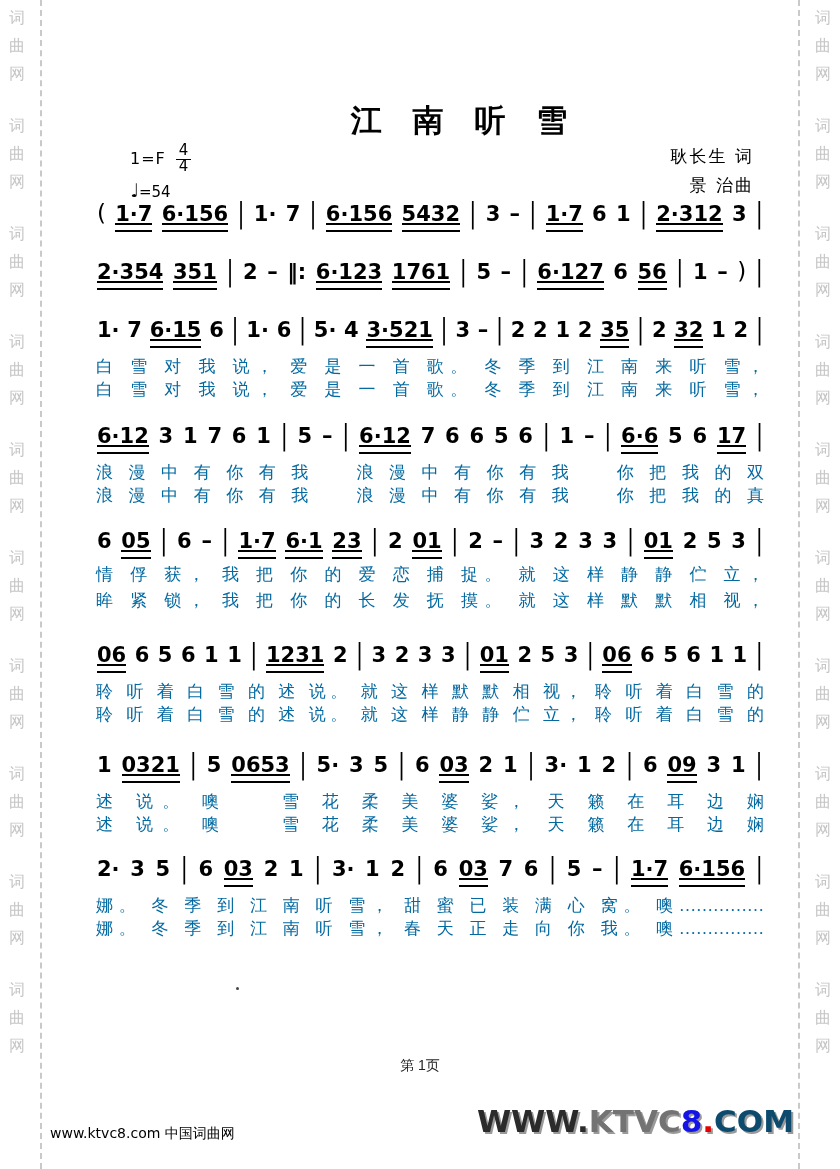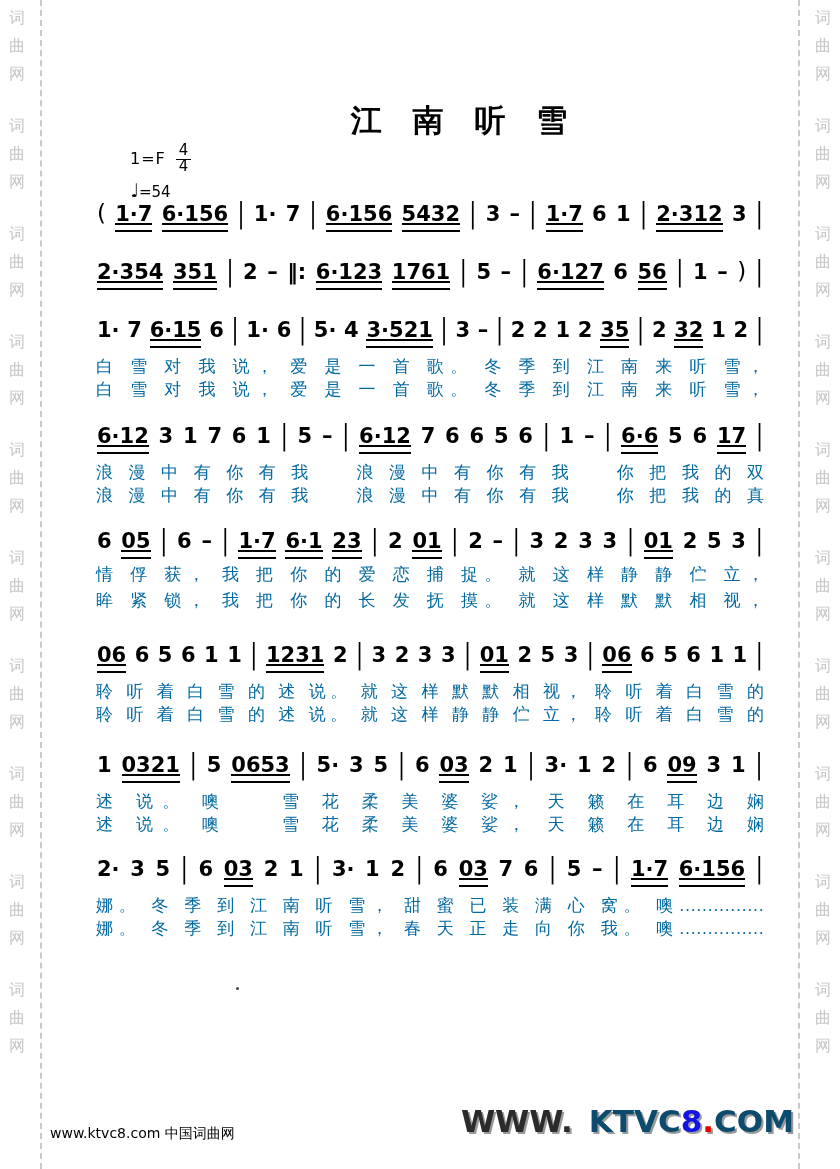--- a/index.html
+++ b/index.html
@@ -150,20 +150,24 @@
       <span class="timesig">
         <span class="top">4</span><br>
         <span class="bot">4</span>
       </span>
     </div>
     <div id="temporow">
       <span class="notechar">♩</span><span>=54</span>
     </div>
   </div>
 
+  <div id="credits">
+    <div>耿长生 词</div>
+    <div>景 治曲</div>
+  </div>
 
   <div id="systems">
       <div class="system">
         <div class="notes-row">
           <span class="note-token paren">(</span>
           <span class="note-token beam">1·7</span>
           <span class="note-token beam">6·156</span>
           <span class="note-token bar">|</span>
           <span class="note-token">1·</span>
           <span class="note-token">7</span>
@@ -392,15 +396,16 @@
           <span class="note-token beam">6·156</span>
           <span class="note-token bar">|</span>
         </div>
         <div class="lyric-line first">娜。 冬 季 到 江 南 听 雪， 甜 蜜 已 装 满 心 窝。 噢……………</div>
         <div class="lyric-line">娜。 冬 季 到 江 南 听 雪， 春 天 正 走 向 你 我。 噢……………</div>
       </div>
     </div>
 
   <div id="stray-dot"></div>
 
+  <div id="pagenum">第 1页</div>
   <div id="site-text">www.ktvc8.com 中国词曲网</div>
-  <div id="logo"><span style="color: rgb(43, 43, 43);">WWW.</span><span style="color: #0c4a6e; margin-left: 16px;">KTVC</span><span style="color: rgb(20, 20, 230);">8</span><span style="color: rgb(230, 0, 0);">.</span><span style="color: #0c4a6e;">COM</span></div>
+  <div id="logo"><span style="color: rgb(43, 43, 43);">WWW.</span><span style="color: #737373;">KTVC</span><span style="color: rgb(20, 20, 230);">8</span><span style="color: rgb(230, 0, 0);">.</span><span style="color: #0c4a6e;">COM</span></div>
 </div>
 
 </body></html>

